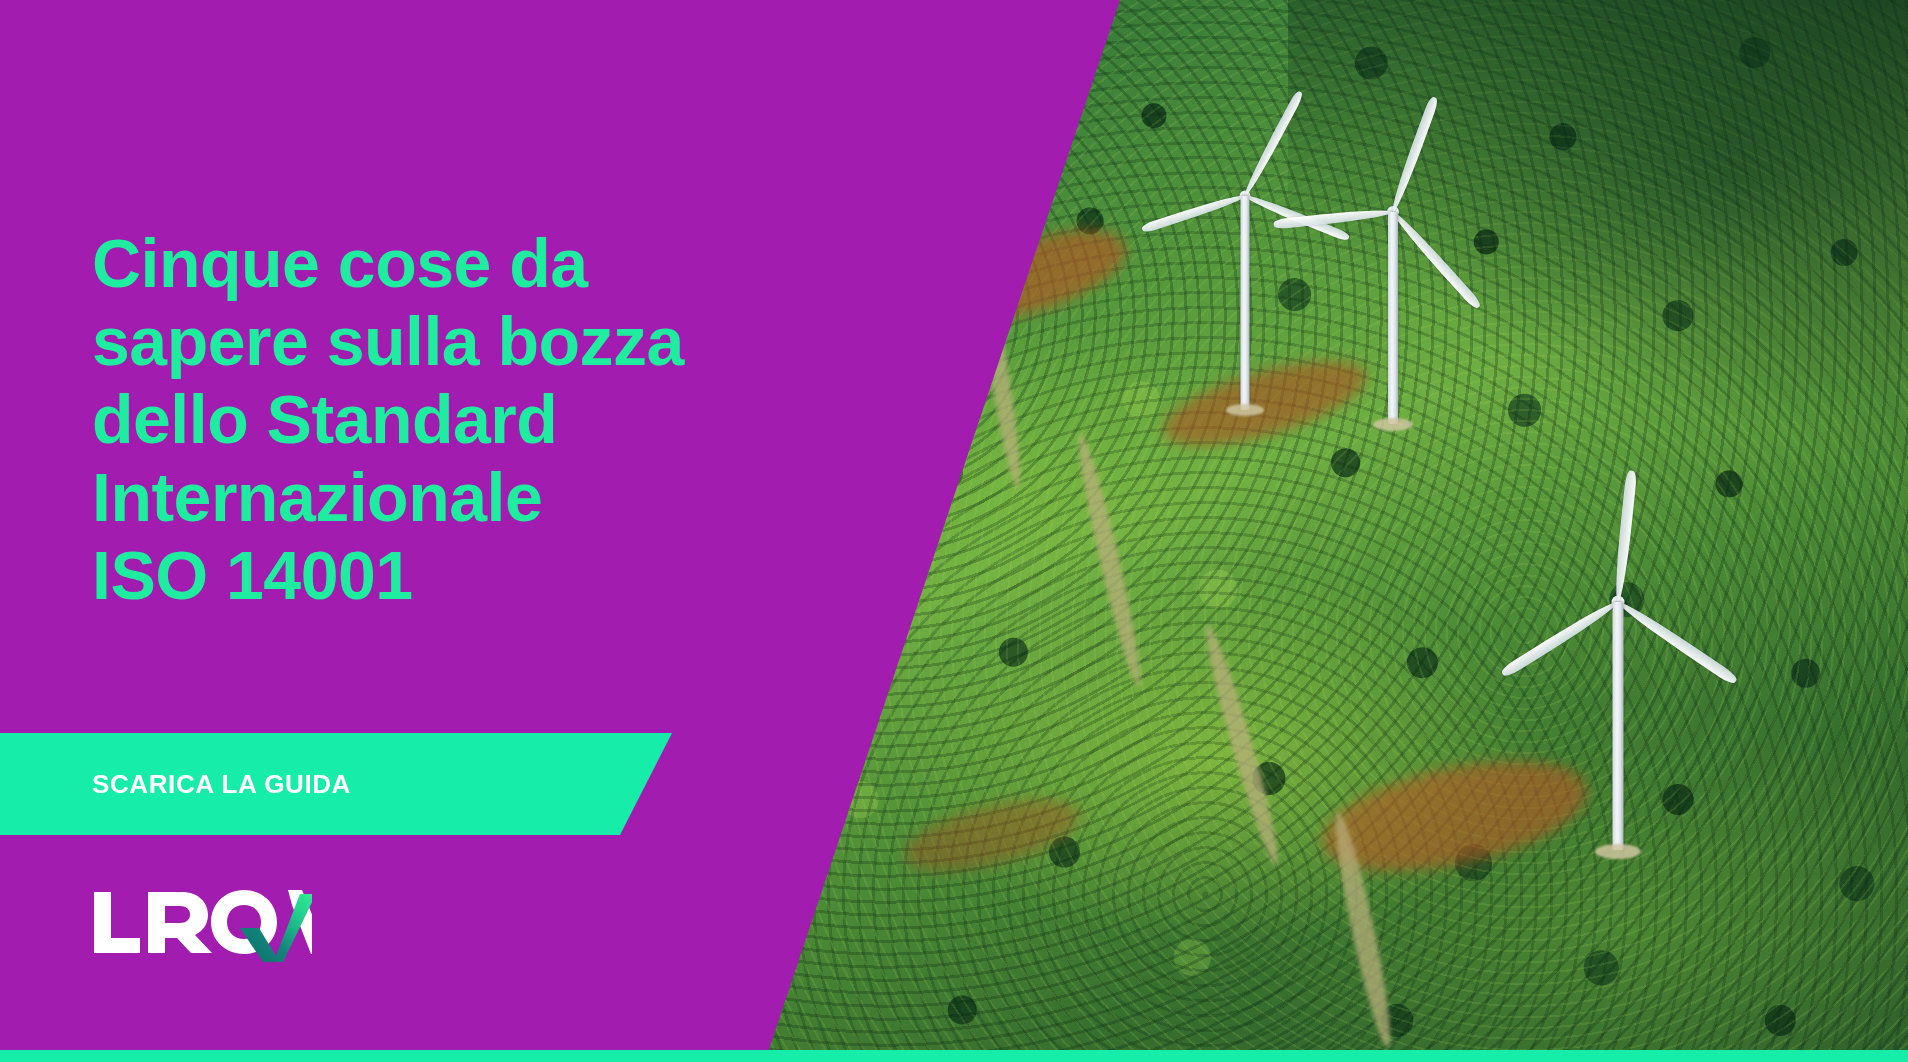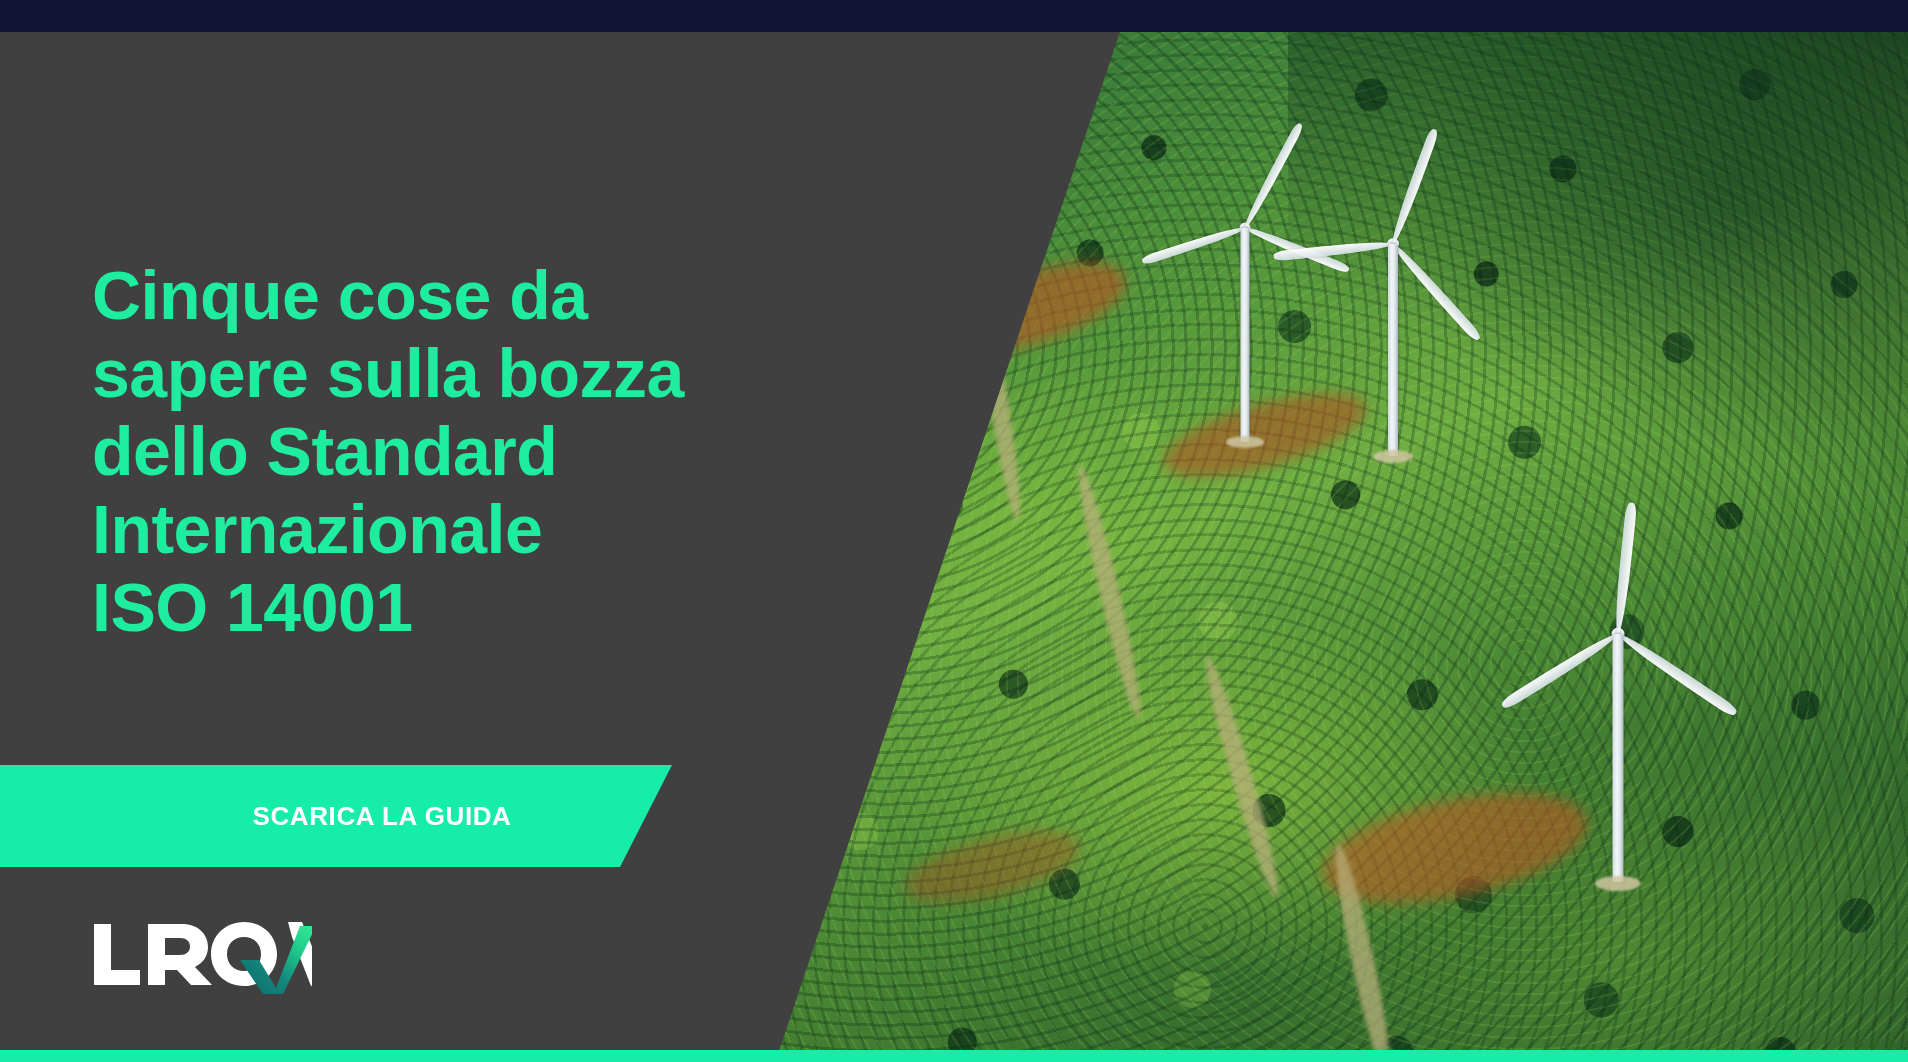--- a/index.html
+++ b/index.html
@@ -3,21 +3,21 @@
 <meta charset="utf-8">
 <title>LRQA ISO 14001 Banner</title>
 <style>
   html,body{margin:0;padding:0;}
   body{
     width:1908px;height:1062px;overflow:hidden;
     background:#131435;
     font-family:"Liberation Sans","DejaVu Sans",sans-serif;
     position:relative;
   }
-  .stage{position:absolute;inset:0;overflow:hidden;background:#404040;margin-top:32px;}
+  .stage{position:absolute;inset:0;overflow:hidden;background:#a21caf;}
 
   
   .photo-wrap{
     position:absolute;left:0;top:0;width:1908px;height:1052px;
     clip-path:polygon(1120px 0px, 1908px 0px, 1908px 1052px, 768px 1052px);
     overflow:hidden;
   }
   .photo{
     position:absolute;left:630px;top:0;width:1278px;height:1052px;
     background:
@@ -130,21 +130,20 @@
     letter-spacing:-.5px;
     white-space:pre-line;
   }
 
   .cta{
     position:absolute;left:0;top:733px;width:672px;height:102px;
     background:#16eda8;
     clip-path:polygon(0 0, 672px 0, 620px 102px, 0 102px);
     display:flex;align-items:center;
     cursor:pointer;
-    justify-content:center;
   }
   .cta-label{
     margin-left:92px;color:#ffffff;font-size:26px;font-weight:700;
     letter-spacing:.6px;
   }
 
   .logo{position:absolute;left:92px;top:888px;width:220px;height:78px;}
   .logo svg{display:block;}
 
   .bottom-bar{

